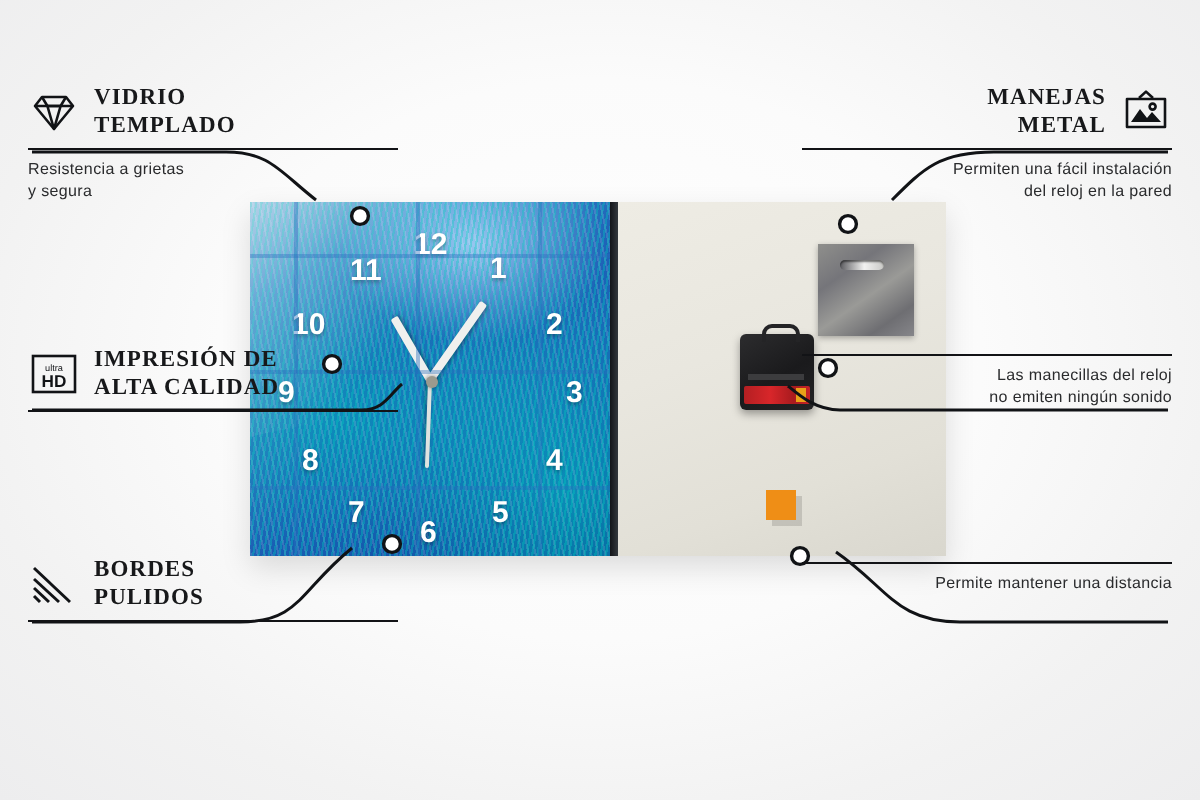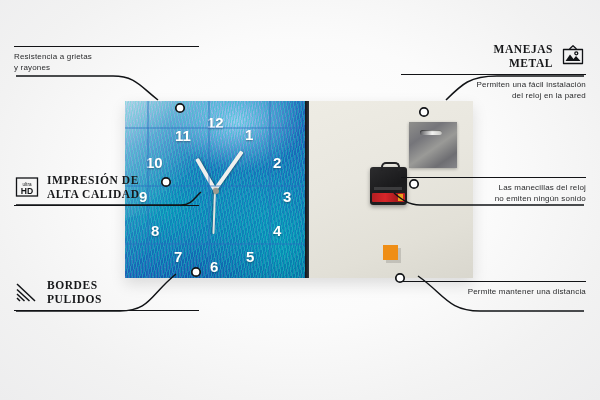--- a/index.html
+++ b/index.html
@@ -185,24 +185,41 @@
       <circle cx="180" cy="108" r="4.2"></circle>
       <circle cx="166" cy="182" r="4.2"></circle>
       <circle cx="196" cy="272" r="4.2"></circle>
       <circle cx="424" cy="112" r="4.2"></circle>
       <circle cx="414" cy="184" r="4.2"></circle>
       <circle cx="400" cy="278" r="4.2"></circle>
     </g>
   </svg>
 
   <div class="feat left f-vidrio">
+    <div class="row">
+      <span class="ic">
+        <svg viewBox="0 0 26 26" width="26" height="26">
+          <g fill="none" stroke="#111316" stroke-width="1.3" stroke-linejoin="round">
+            <path d="M3.5 10 L7 5.5 H19 L22.5 10 L13 21.5 Z"></path>
+            <path d="M3.5 10 H22.5"></path>
+              <path d="M7 5.5 L9.7 10 L13 21.5"></path>
+            <path d="M19 5.5 L16.3 10 L13 21.5"></path>
+              <path d="M9.7 10 H16.3"></path>
+          </g>
+        </svg>
+      </span>
+      <span class="title">
+        <span>VIDRIO</span><br>
+        <span>TEMPLADO</span>
+      </span>
+    </div>
     <div class="rule"></div>
     <div class="desc">
       <span>Resistencia a grietas</span><br>
-      <span>y rayones</span>
+      <span>y segura</span>
     </div>
   </div>
 
   <div class="feat left f-impresion">
     <div class="row">
       <span class="ic">
         <svg viewBox="0 0 26 26" width="26" height="26">
           <rect x="2.5" y="4" width="21" height="18" fill="none" stroke="#111316" stroke-width="1.3"></rect>
           <text x="13" y="11.5" font-family="Liberation Sans, sans-serif" font-size="4.6" fill="#111316" text-anchor="middle">ultra</text>
           <text x="13" y="19.5" font-family="Liberation Sans, sans-serif" font-size="8.6" font-weight="bold" fill="#111316" text-anchor="middle">HD</text>

